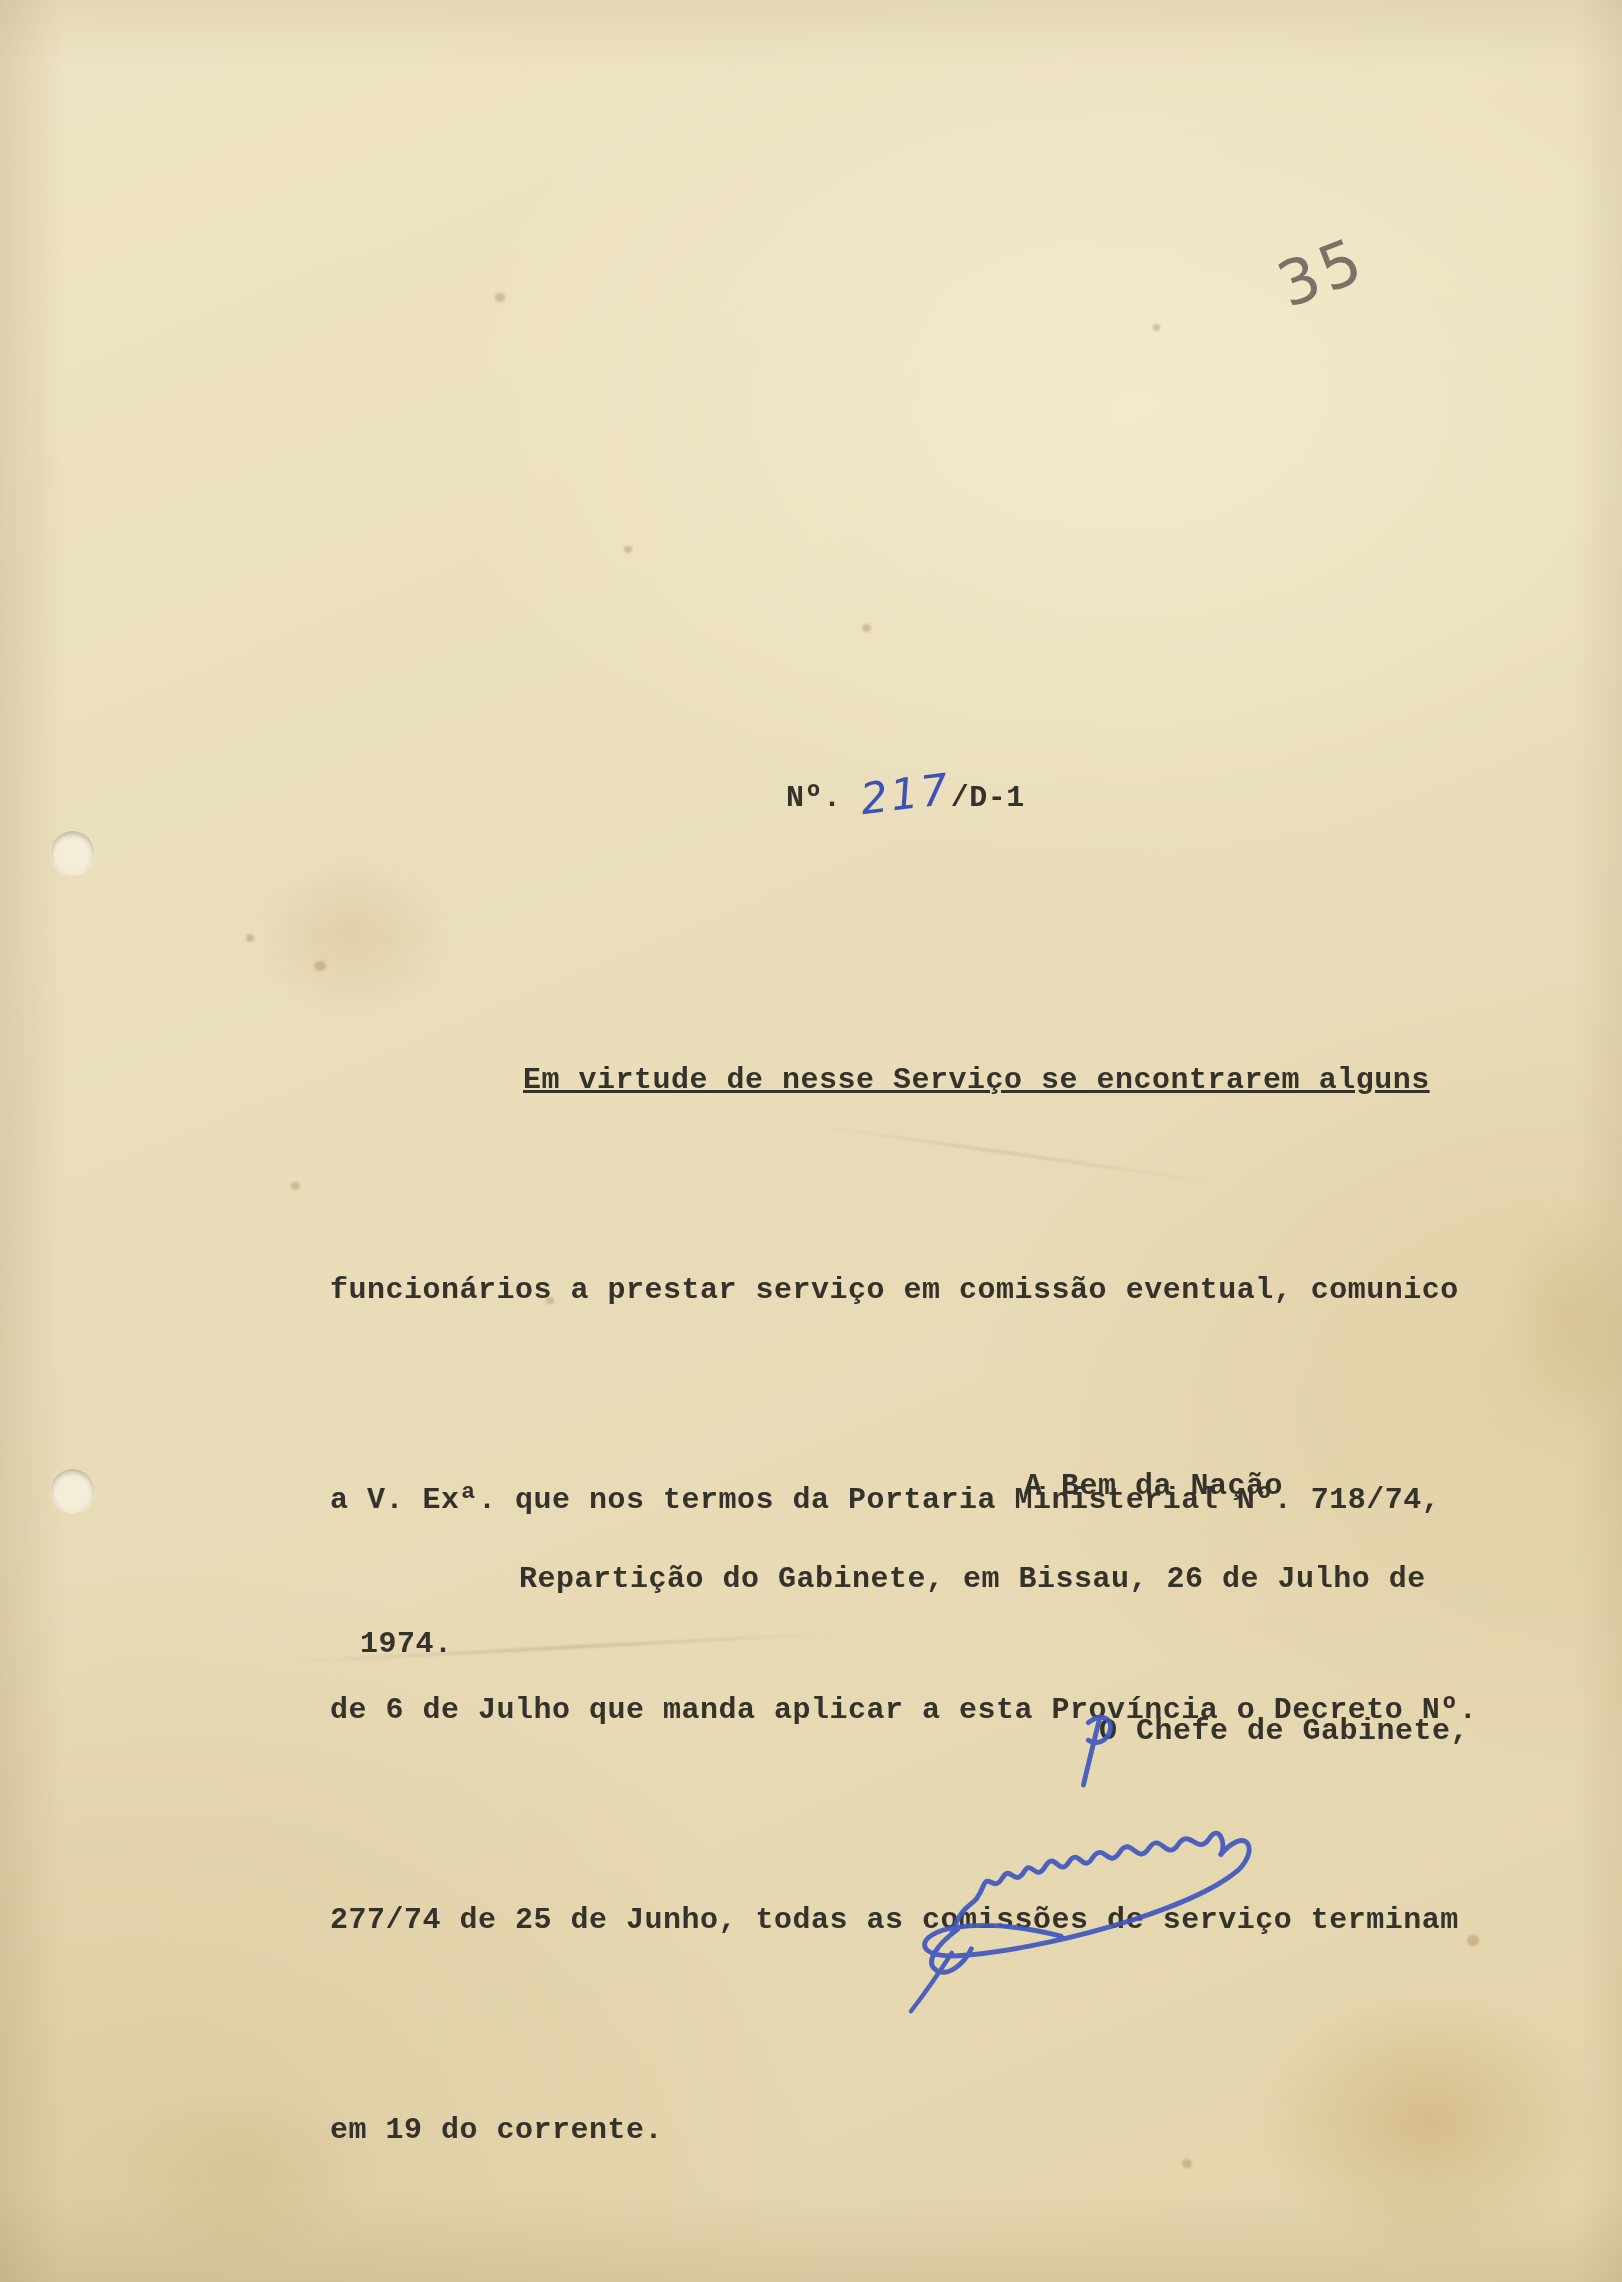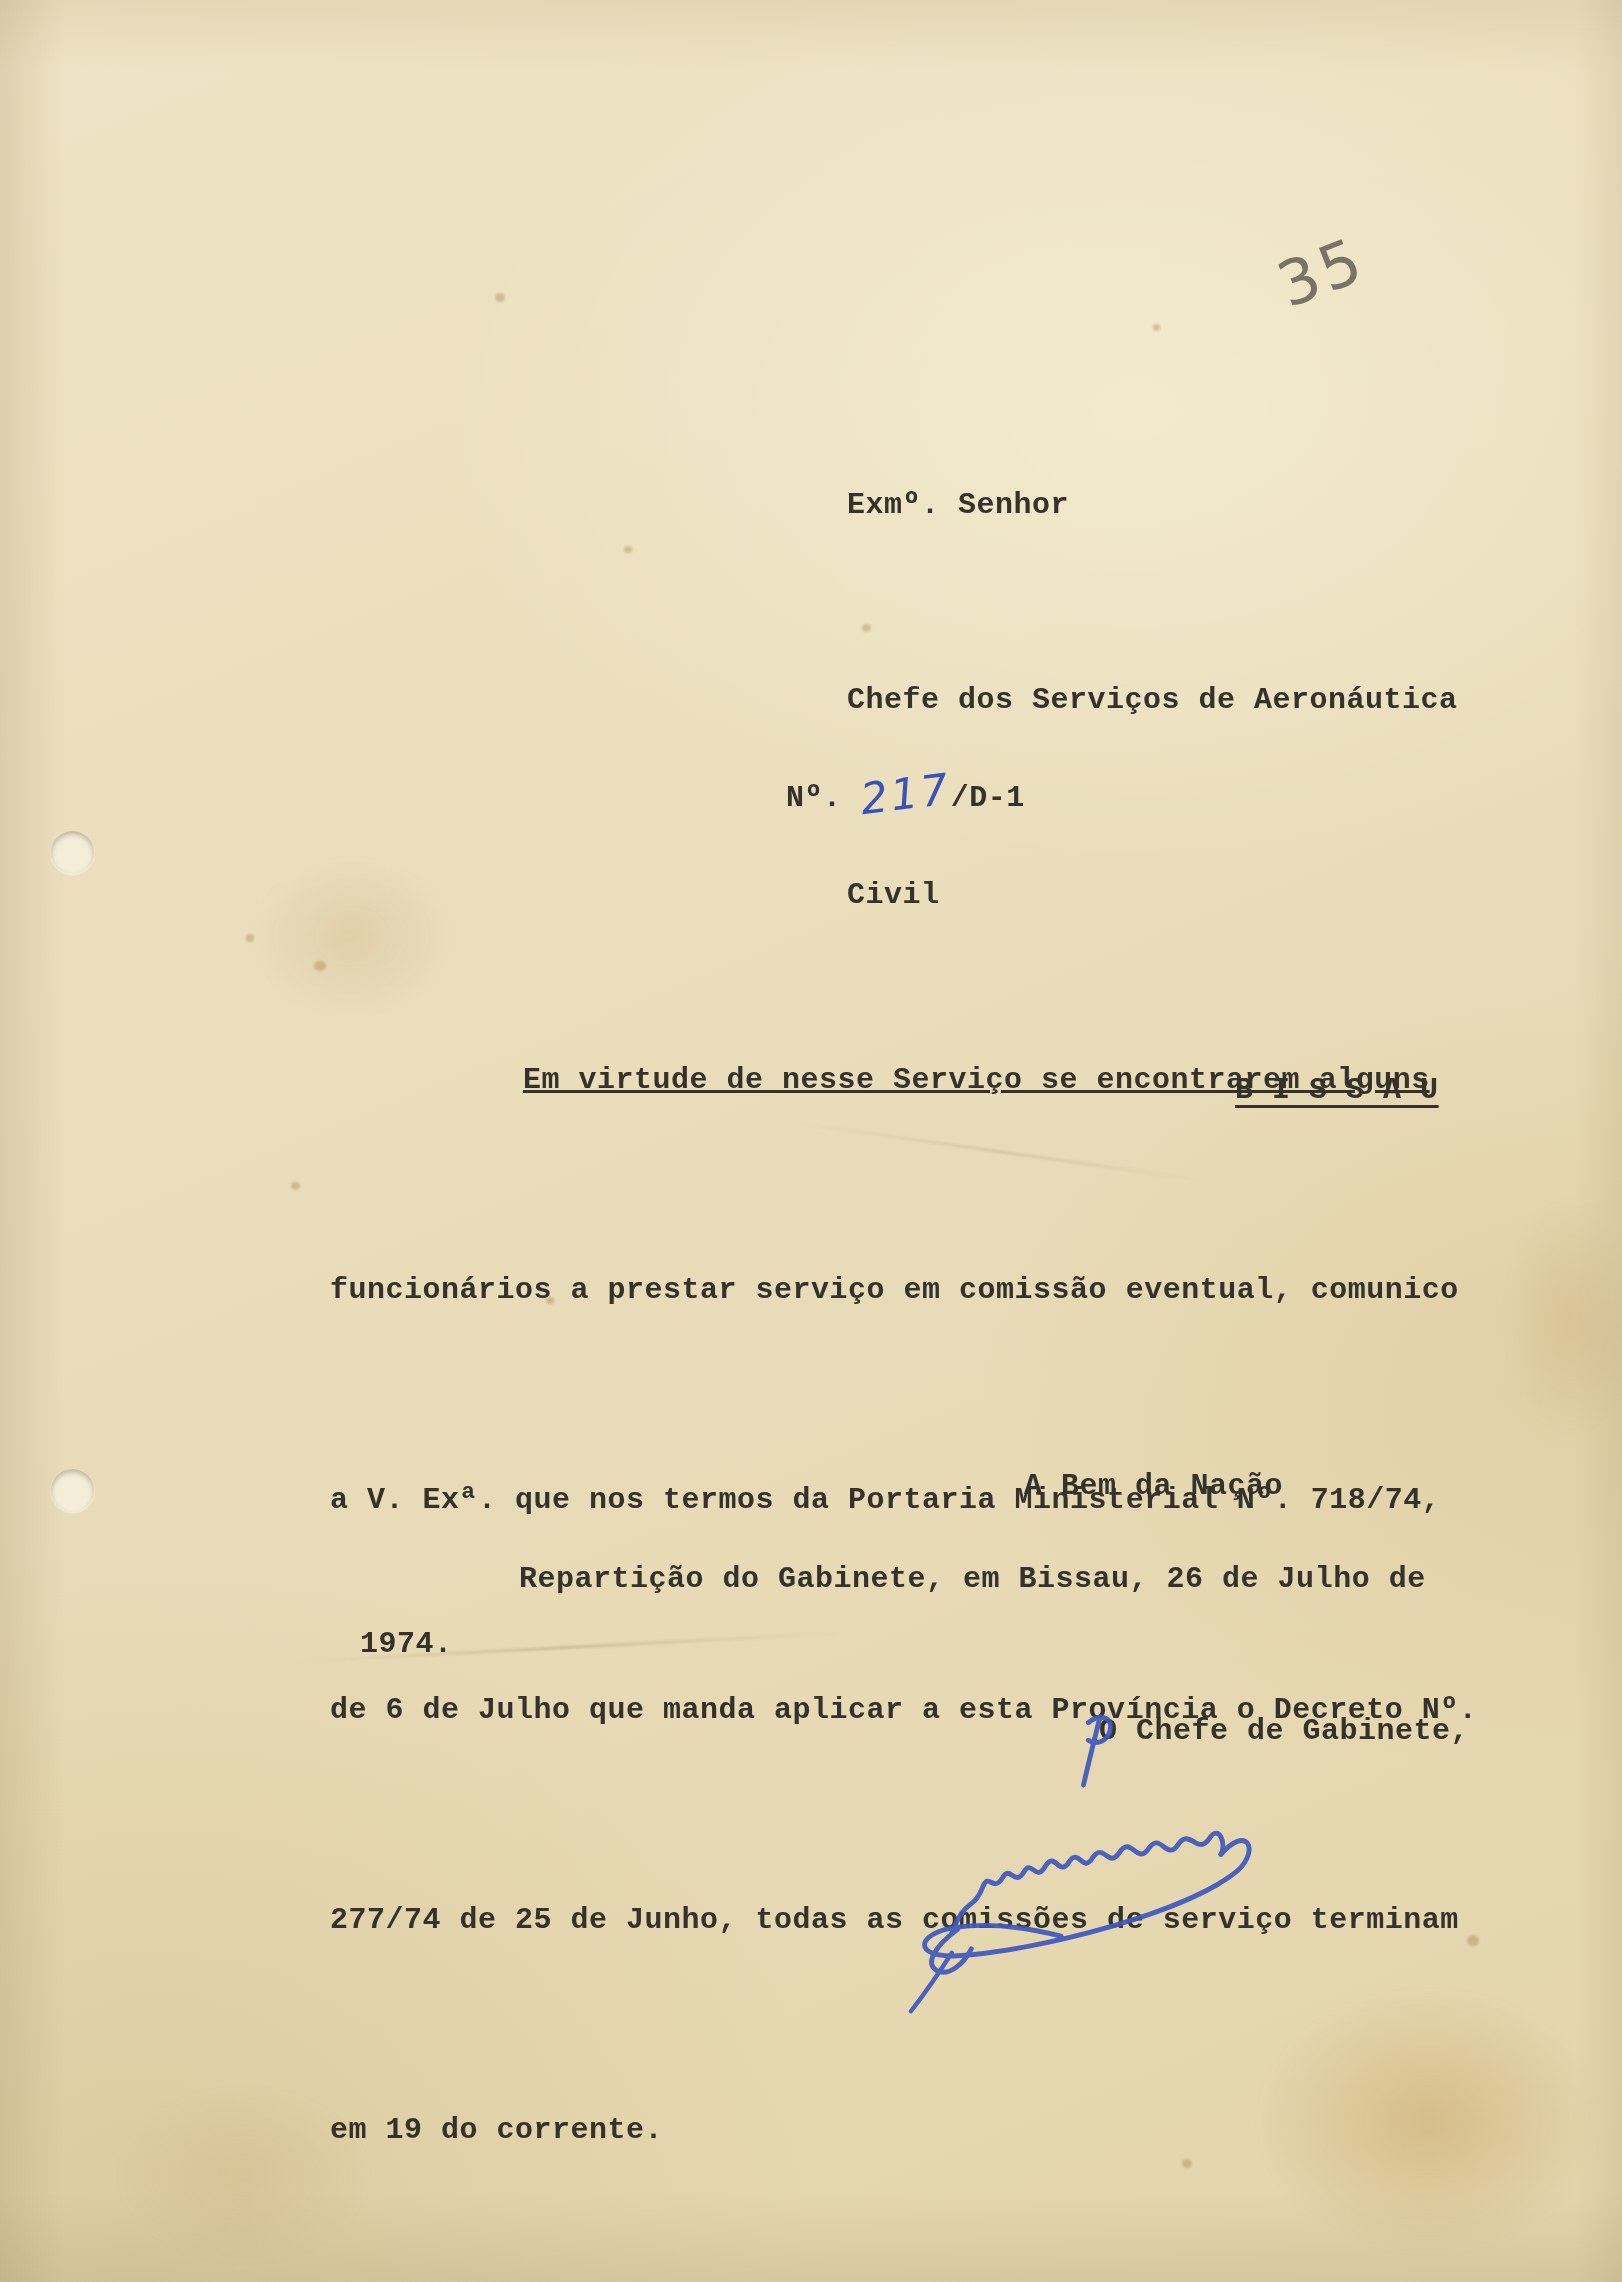--- a/index.html
+++ b/index.html
@@ -105,26 +105,20 @@
   <div class="spot sp8"></div>
   <div class="spot sp9"></div>
   <div class="spot sp10"></div>
   <div class="crease"></div>
   <div class="crease2"></div>
   <div class="hole hole1"></div>
   <div class="hole hole2"></div>
 
   <div class="pencil">35</div>
 
-  <div class="recipient typed">
-    <div>Exmº. Senhor</div>
-    <div>Chefe dos Serviços de Aeronáutica</div>
-    <div>Civil</div>
-    <div class="city">B I S S A U</div>
-  </div>
 
   <div class="reference typed">
     <span>Nº. </span><span class="handwritten-ref">217</span><span>/D-1</span>
   </div>
 
   <div class="body-block typed">
     <div class="indent">Em virtude de nesse Serviço se encontrarem alguns</div>
     <div>funcionários a prestar serviço em comissão eventual, comunico</div>
     <div>a V. Exª. que nos termos da Portaria Ministerial Nº. 718/74,</div>
     <div>de 6 de Julho que manda aplicar a esta Província o Decreto Nº.</div>

